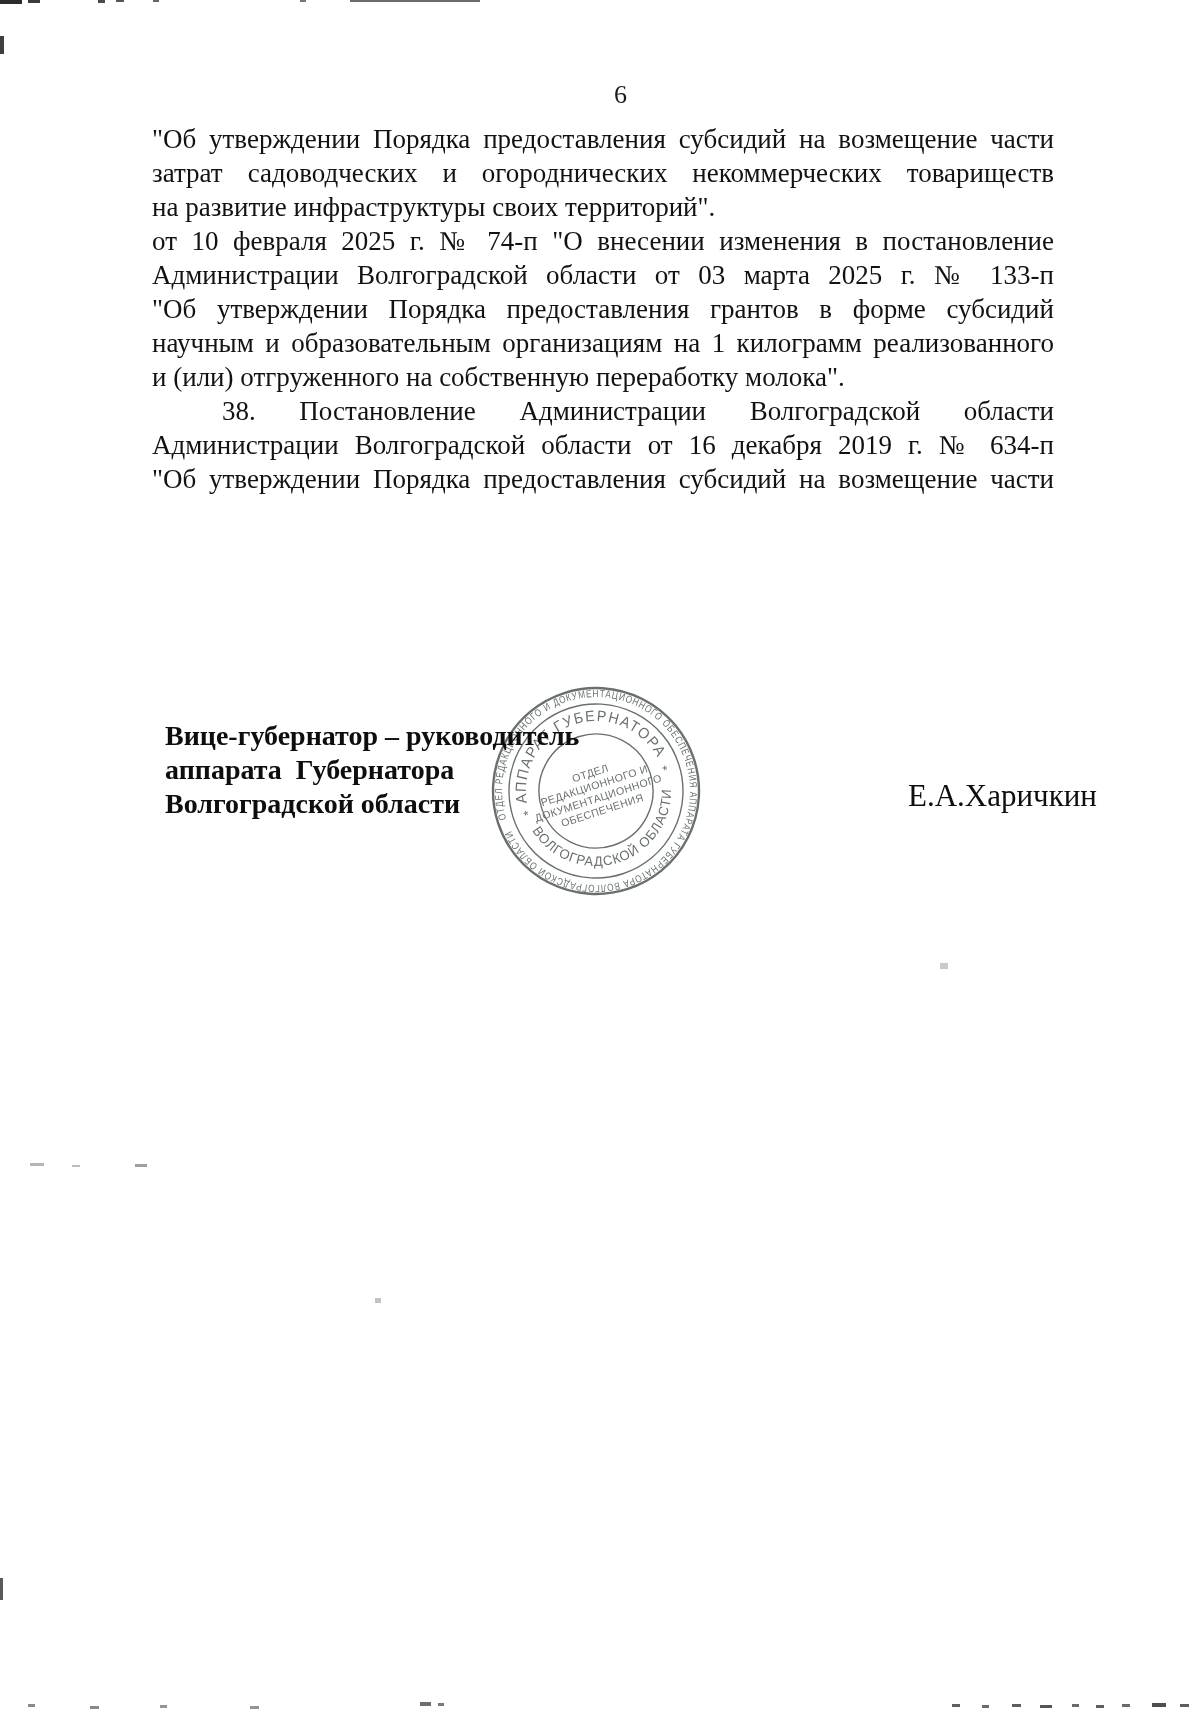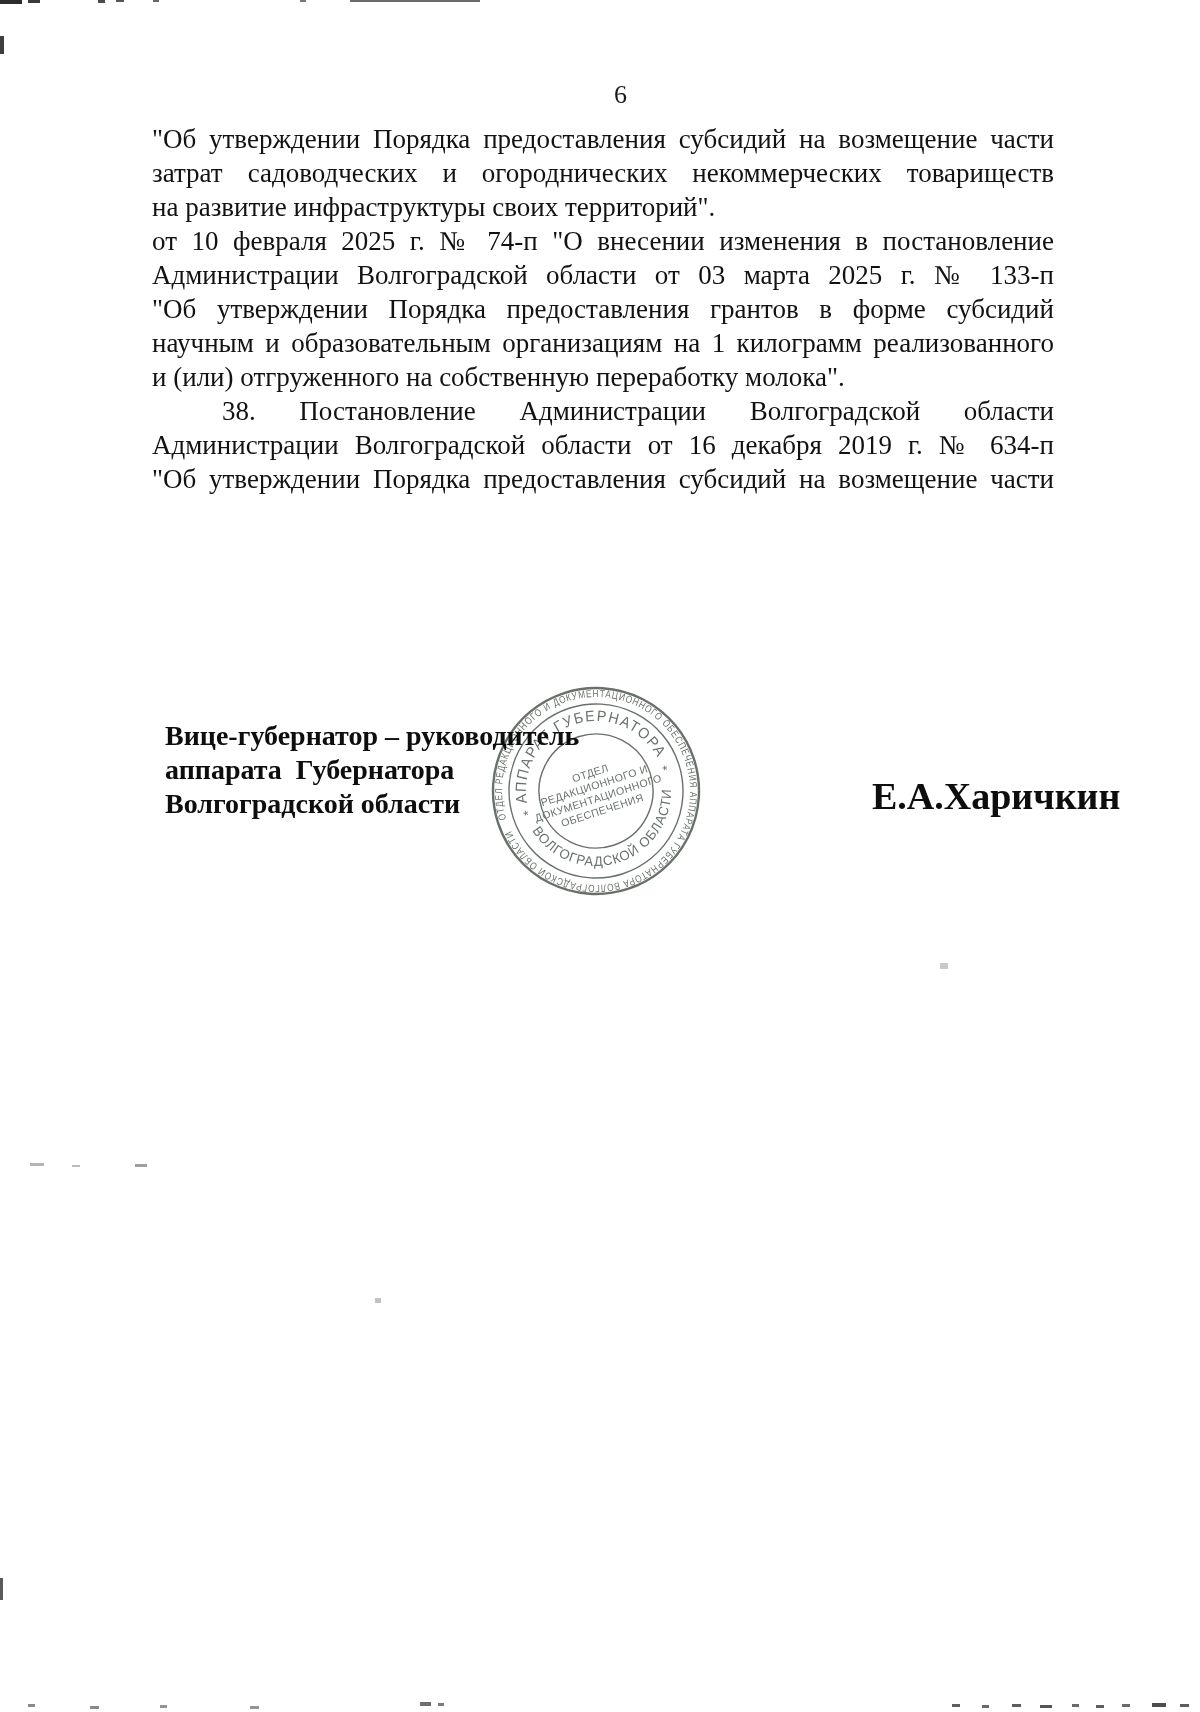--- a/index.html
+++ b/index.html
@@ -27,22 +27,22 @@
     white-space:normal;
   }
   .tl.left{text-align-last:left;}
   .tl.ind{text-indent:70px;}
   .sig-block{
     position:absolute;top:719px;left:165px;width:420px;
     font-size:28px;line-height:34px;font-weight:bold;color:#0e0e0e;
   }
   .sig-line{white-space:pre-wrap;}
   .sig-name{
-    position:absolute;top:779px;left:872px;
-    font-size:38px;line-height:34px;font-weight:bold;color:#0e0e0e;
+    position:absolute;top:779px;left:908px;
+    font-size:31px;line-height:34px;font-weight:normal;color:#0e0e0e;
   }
   .stamp{
     position:absolute;left:490px;top:685px;width:212px;height:212px;
     mix-blend-mode:multiply;
     opacity:0.85;
   }
   .stamp svg{display:block;width:212px;height:212px;}
   .stamp text{font-family:"Liberation Sans", sans-serif;}
   .artifact{position:absolute;pointer-events:none;}
 </style>

